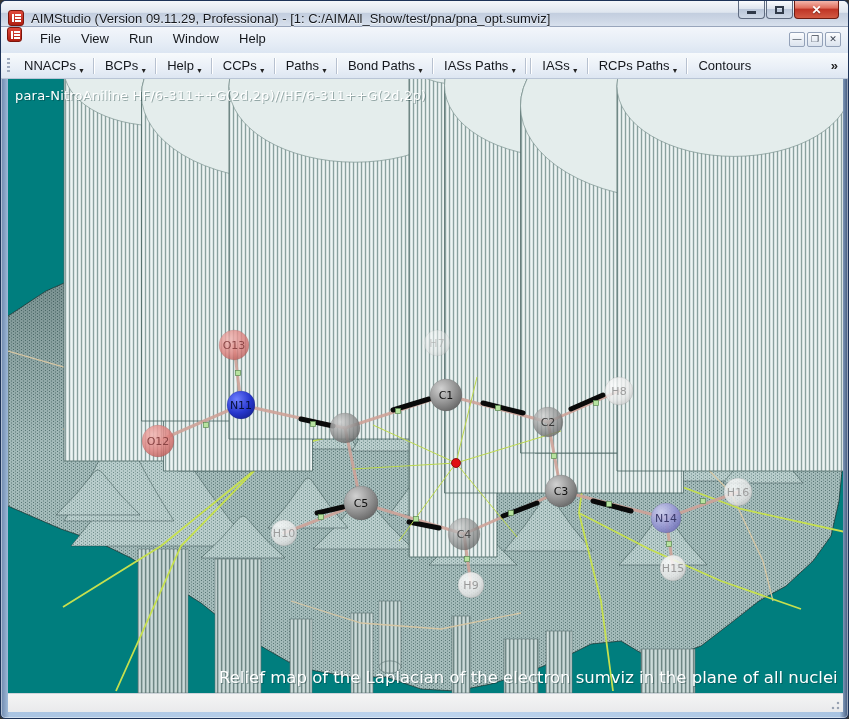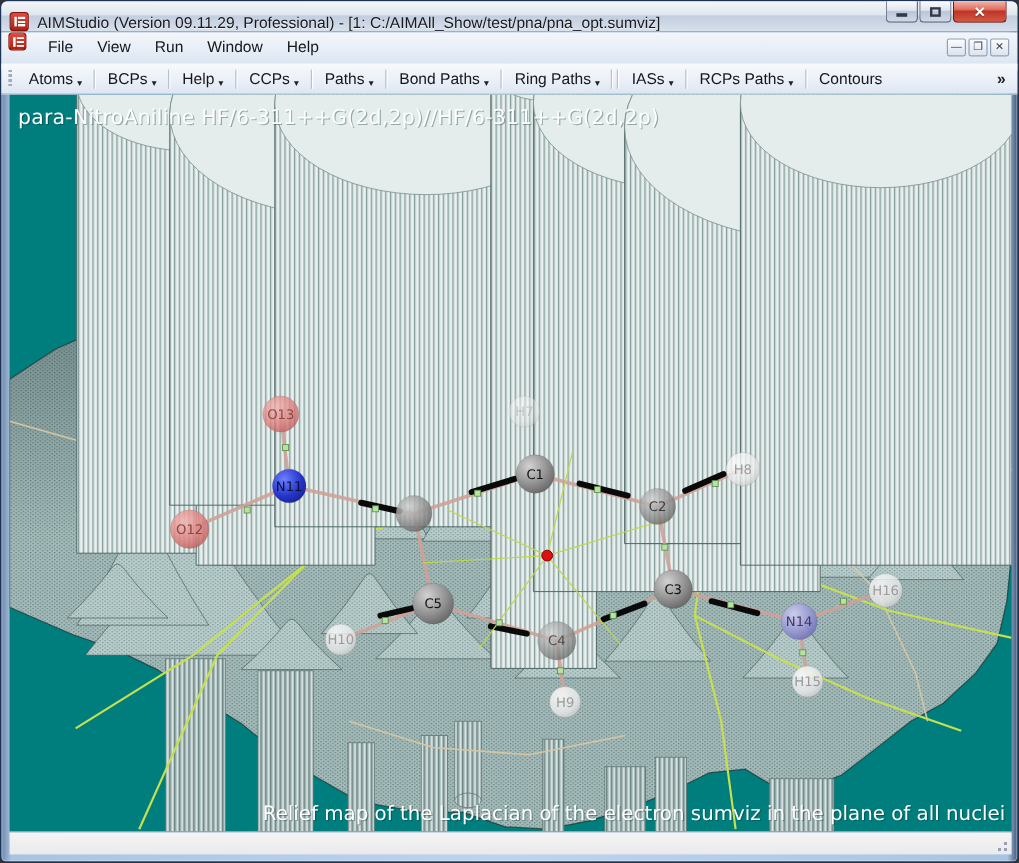--- a/index.html
+++ b/index.html
@@ -56,21 +56,21 @@
     padding:4px 6px 5px 9px; cursor:default; white-space:nowrap; }
   .tb-btn .dd { font-size:7px; color:#222; margin-left:2px; transform:translateY(1px); }
   .tb-sep { width:1px; height:16px; background:#b7c1d0; box-shadow:1px 0 0 #fff; margin:0 2px; }
   .tb-overflow { position:absolute; right:10px; font-size:13px; color:#222; font-weight:bold; }
 
   
   .viewport { position:absolute; left:7px; top:78px; width:835px; height:614px; background:#007e7e; overflow:hidden; }
   .viewport svg { display:block; }
   .gl-text { position:absolute; color:#ffffff; font-family:"DejaVu Sans", sans-serif;
     text-shadow:1px 1px 0 rgba(0,40,40,.35); white-space:pre; }
-  .gl-title { left:7px; top:9px; font-size:17px; letter-spacing:.2px; }
+  .gl-title { left:7px; top:9px; font-size:13px; letter-spacing:.2px; }
   .gl-caption { left:211px; top:544px; font-size:16.5px; line-height:22px; }
 
   
   .statusbar { position:absolute; left:7px; top:692px; width:835px; height:19px;
     background:linear-gradient(#f4f4f4,#e9eaec); border-top:1px solid #cfd4da; }
   .resize-grip { position:absolute; right:3px; bottom:2px; width:12px; height:12px;
     background:
       radial-gradient(circle at 10px 10px, #98a2b2 1.4px, transparent 1.6px),
       radial-gradient(circle at 10px 5px,  #98a2b2 1.4px, transparent 1.6px),
       radial-gradient(circle at 5px 10px,  #98a2b2 1.4px, transparent 1.6px); }
@@ -109,21 +109,21 @@
       <div class="mdi-btn">—</div>
       <div class="mdi-btn">❐</div>
       <div class="mdi-btn">✕</div>
     </div>
   </div>
 
   <div class="toolbar">
     <div class="tb-grip"></div>
     <div class="tb-items" id="tb-items">
         <div class="tb-btn">
-          <span>Atoms</span>
+          <span>NNACPs</span>
           <span class="dd">▼</span>
         </div>
         <div class="tb-sep"></div>
         <div class="tb-btn">
           <span>BCPs</span>
           <span class="dd">▼</span>
         </div>
         <div class="tb-sep"></div>
         <div class="tb-btn">
           <span>Help</span>
@@ -139,21 +139,21 @@
           <span>Paths</span>
           <span class="dd">▼</span>
         </div>
         <div class="tb-sep"></div>
         <div class="tb-btn">
           <span>Bond Paths</span>
           <span class="dd">▼</span>
         </div>
         <div class="tb-sep"></div>
         <div class="tb-btn">
-          <span>Ring Paths</span>
+          <span>IASs Paths</span>
           <span class="dd">▼</span>
         </div>
         <div class="tb-sep"></div>
         <div class="tb-sep"></div>
         <div class="tb-btn">
           <span>IASs</span>
           <span class="dd">▼</span>
         </div>
         <div class="tb-sep"></div>
         <div class="tb-btn">

